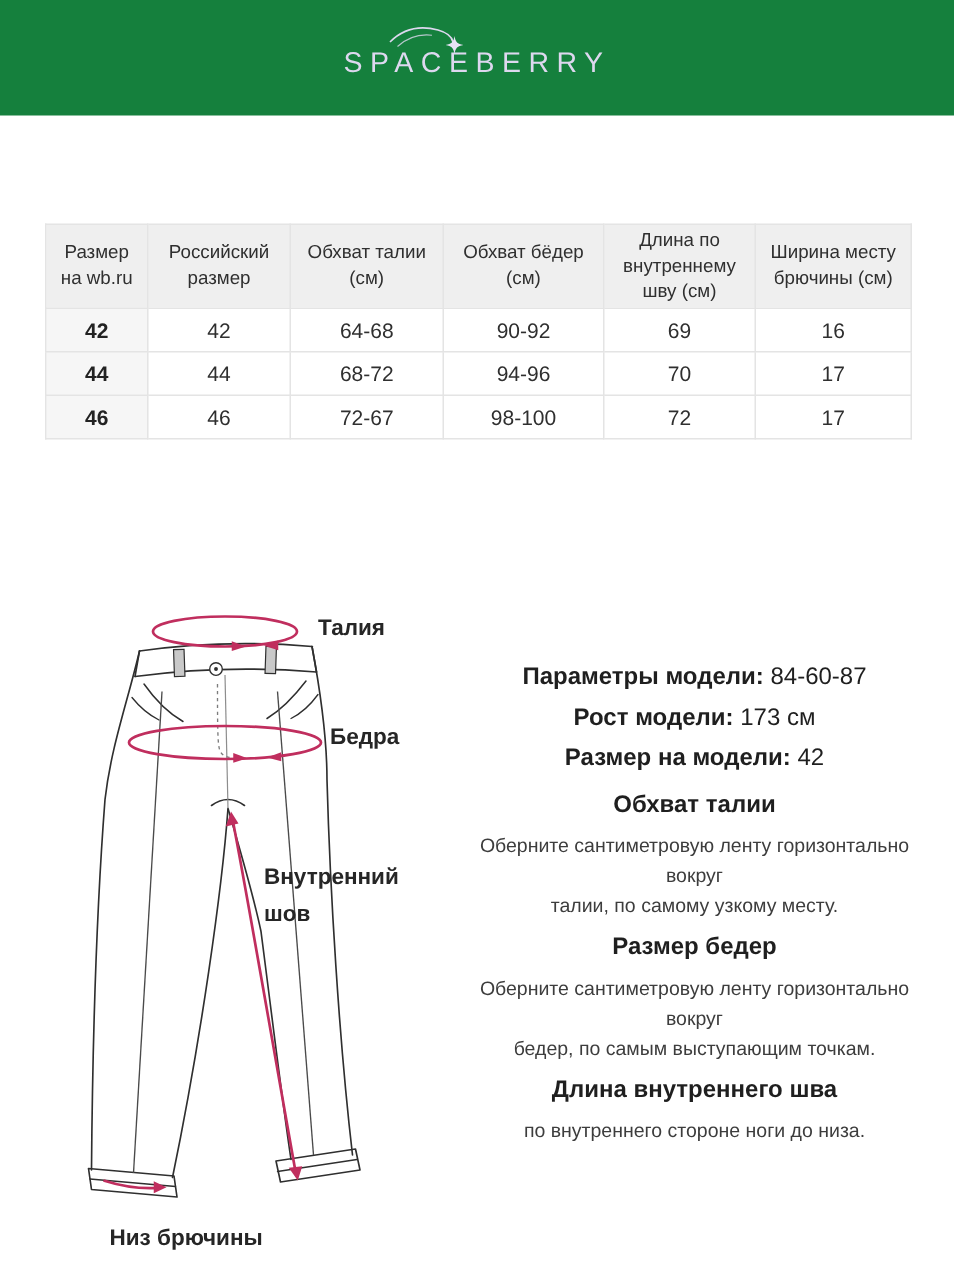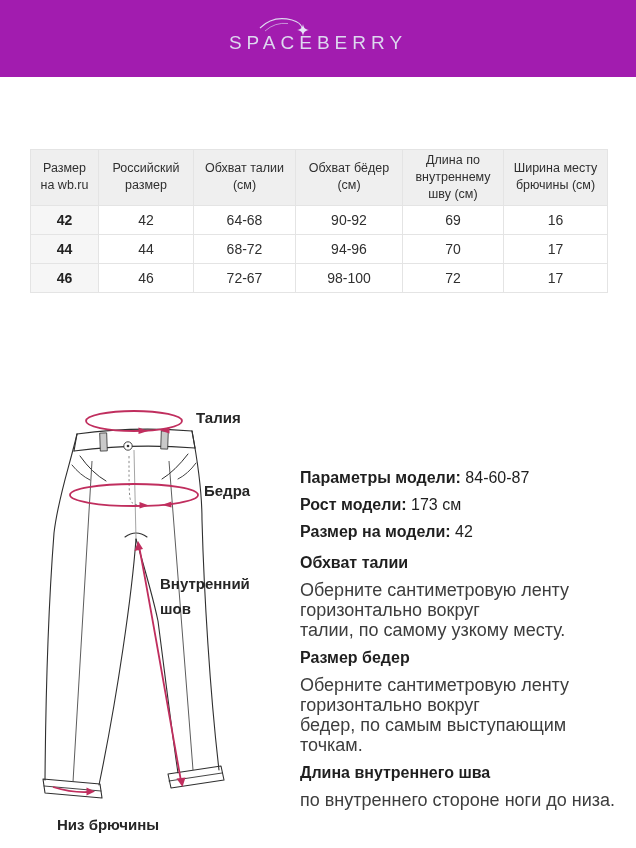--- a/index.html
+++ b/index.html
@@ -4,21 +4,21 @@
 <style>
   html,body{margin:0;padding:0;}
   body{
     width:636px;height:848px;position:relative;overflow:hidden;
     background:#ffffff;font-family:"Liberation Sans", sans-serif;
     -webkit-font-smoothing:antialiased;
   }
   
   .banner{
     position:absolute;top:0;left:0;width:636px;height:77px;
-    background:#a21caf;display:flex;align-items:center;justify-content:center;
+    background:#15803d;display:flex;align-items:center;justify-content:center;
   }
   .logo{
     position:relative;color:#ddd8ef;font-size:19px;letter-spacing:5px;
     font-weight:400;line-height:1;padding-top:8px;
   }
   .comet{position:absolute;left:28px;top:-12px;width:58px;height:28px;}
   
   .table-wrap{position:absolute;left:30px;top:149px;width:577px;}
   table.size{
     border-collapse:collapse;table-layout:fixed;width:577px;
@@ -28,35 +28,35 @@
     border:1px solid #e4e4e4;text-align:center;vertical-align:middle;
     padding:2px 5px;
   }
   table.size thead th{
     background:#efefef;font-weight:400;font-size:12.5px;line-height:1.35;
     height:50px;color:#2f2f2f;
   }
   table.size tbody td{height:24px;background:#fff;font-size:14px;color:#2f2f2f;}
   table.size tbody td.first{background:#f6f6f6;font-weight:700;color:#222;}
   
-  .diagram{position:absolute;left:12px;top:393px;width:262px;height:448px;}
+  .diagram{position:absolute;left:28px;top:393px;width:262px;height:448px;}
   .diagram svg{display:block;}
   .diag-label{
     font-family:"Liberation Sans", sans-serif;font-size:15px;font-weight:600;
     fill:#262626;
   }
   
-  .info{position:absolute;left:300px;top:464px;width:326px;color:#1f1f1f;}
+  .info{position:absolute;left:300px;top:438px;width:326px;color:#1f1f1f;text-align:center;}
   .param-line{font-size:16px;line-height:27px;}
   .param-line .lbl{font-weight:700;}
   .param-line .val{font-weight:400;}
   .guide-section{margin-top:8px;}
   .guide-section:first-of-type{margin-top:25px;}
   .guide-title{font-size:16px;font-weight:700;line-height:20px;margin:0 0 7px 0;}
-  .guide-line{font-size:18px;line-height:20px;color:#3d3d3d;}
+  .guide-line{font-size:13px;line-height:20px;color:#3d3d3d;}
 </style>
 </head>
 <body>
 
 <header class="banner">
   <div class="logo">
     <svg class="comet" viewBox="0 0 58 28" width="58" height="28">
       <path d="M3,15 Q16,2 35,7 Q44,9.5 45,15" fill="none" stroke="#ddd8ef" stroke-width="1.1"></path>
       <path d="M8,18 Q18,9 31,10.5" fill="none" stroke="#ddd8ef" stroke-width="0.8" opacity="0.8"></path>
       <path d="M46,11 C46.8,15.2 47.8,16.2 52,17 C47.8,17.8 46.8,18.8 46,23 C45.2,18.8 44.2,17.8 40,17 C44.2,16.2 45.2,15.2 46,11 Z" fill="#e6e2f6"></path>

